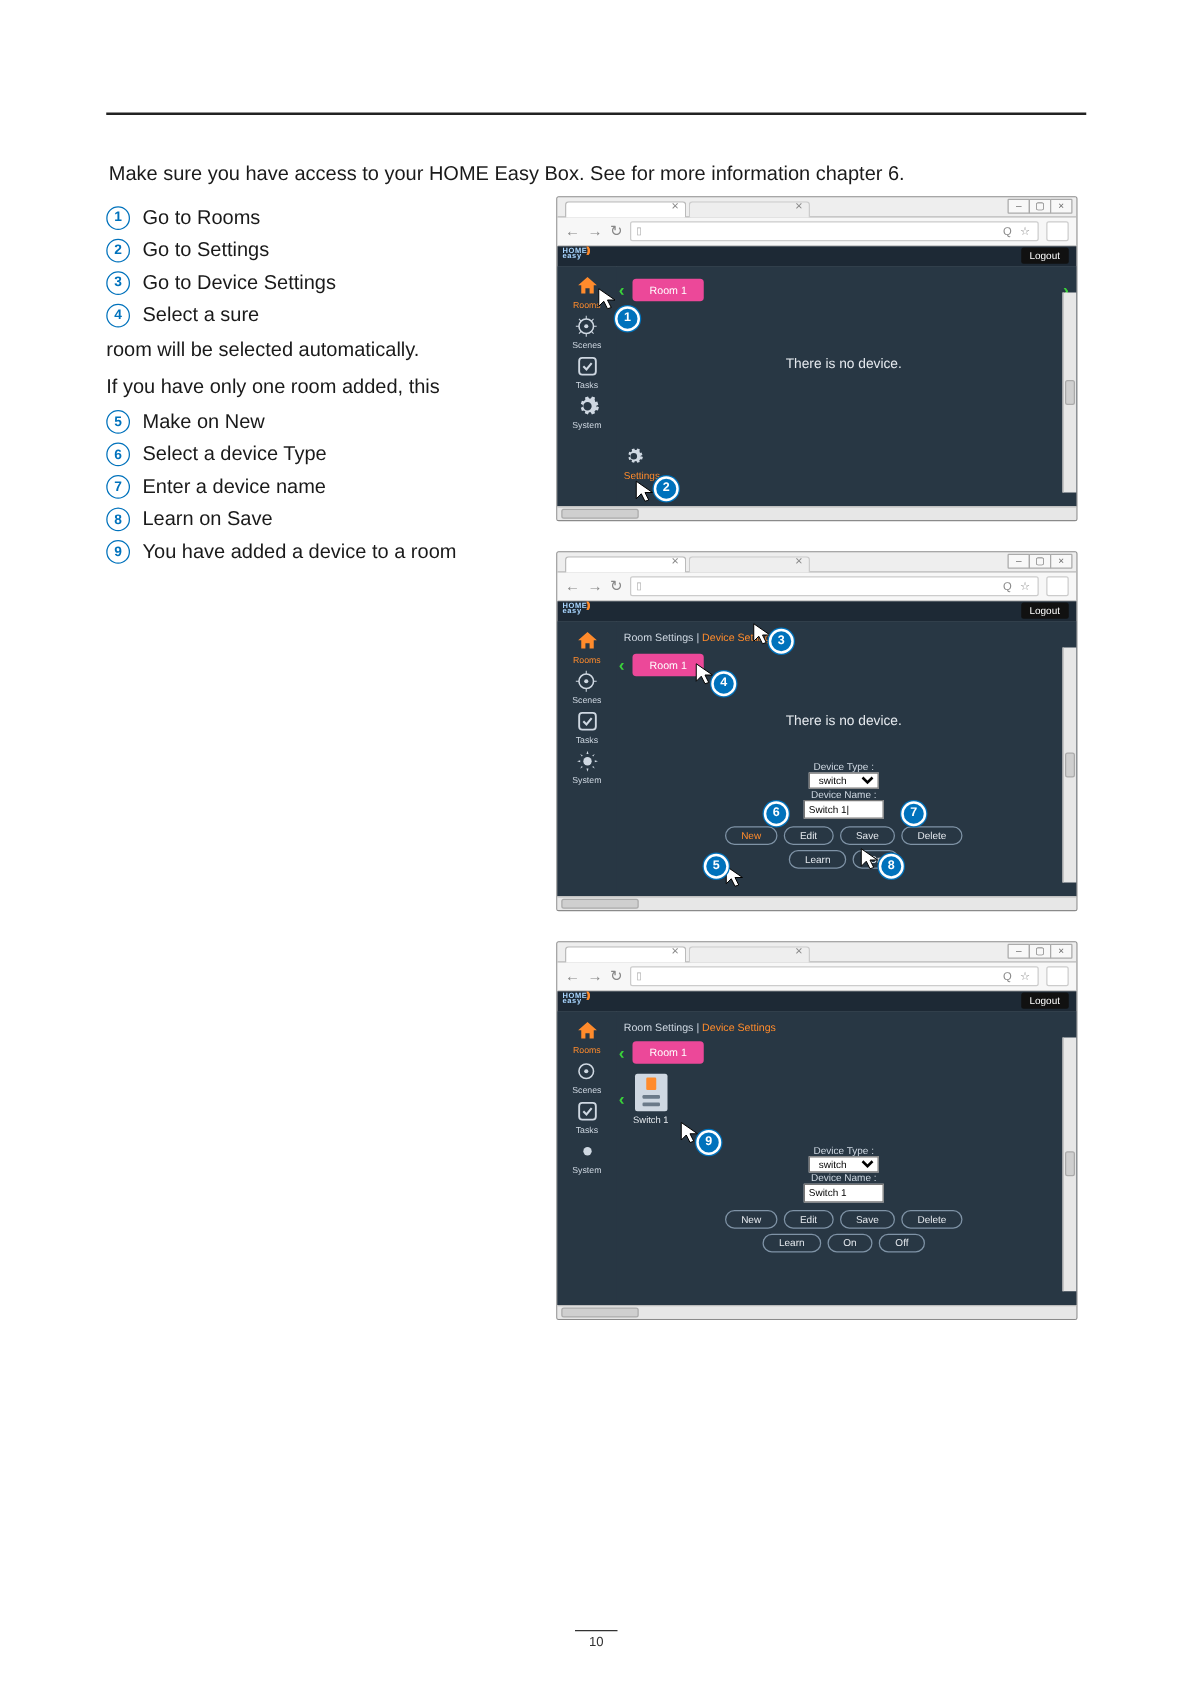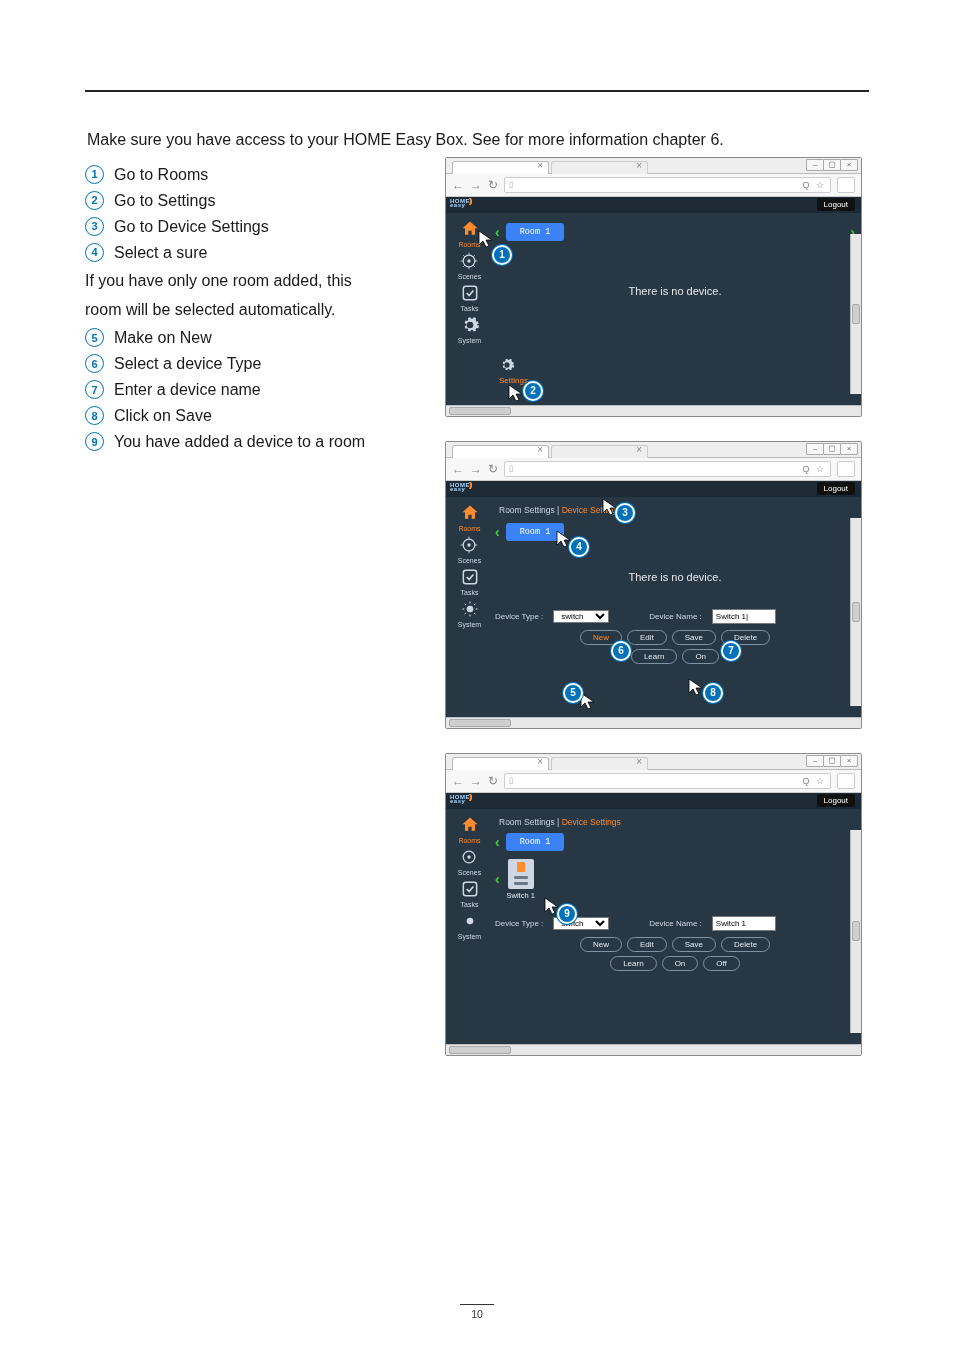--- a/index.html
+++ b/index.html
@@ -61,41 +61,41 @@
   .sb { width:47px; background:#283744; display:flex; flex-direction:column;
     align-items:center; padding-top:6px; gap:3px; }
   .sb .it { display:flex; flex-direction:column; align-items:center; color:#cfd8e2;
     font-size:7px; gap:2px; }
   .sb .it.active { color:#ff8b2c; }
   .sb .it svg { width:20px; height:20px; }
   .main { flex:1; background:#283744; position:relative; padding:6px 6px 6px 2px;
     color:#fff; }
   .row-sel { display:flex; align-items:center; gap:6px; margin:4px 0 6px 0;}
   .row-sel .ar { color:#3ad13a; font-size:14px; font-weight:700; }
-  .roomchip { background:#3b82f6; color:#fff; font-size:8.5px; padding:4px 14px;
-    border-radius:3px;font-family:Liberation Mono, monospace; }
+  .roomchip { background:#ec4899; color:#fff; font-size:8.5px; padding:4px 14px;
+    border-radius:3px; }
   .crumbs { font-size:8.5px; color:#cfd8e2; margin:2px 0 0 4px; }
   .crumbs .active { color:#ff8b2c; }
   .nodev { text-align:center; color:#e5e9ee; font-size:11px; }
   .gear-sm svg { width:16px; height:16px; }
   .setlabel { color:#ff8b2c; font-size:8px; }
   .scroll-r { position:absolute; right:0; top:37px; bottom:11px; width:10px;
     background:#e7e7e7; border-left:1px solid #bbb; }
   .scroll-r .thumb { position:absolute; left:1px; right:1px; top:50%; height:18px;
     transform:translateY(-50%); background:#cfcfcf; border:1px solid #aaa; border-radius:2px;}
   .scroll-b { height:10px; background:#e7e7e7; border-top:1px solid #bbb; position:relative;}
   .scroll-b .thumb { position:absolute; top:1px; bottom:1px; left:3px; width:60px;
     background:#cfcfcf; border:1px solid #aaa; border-radius:2px;}
   .callout { position:absolute; width:16px; height:16px; border-radius:50%;
     background:#0072bc; color:#fff; font-size:10px; font-weight:700;
     display:flex; align-items:center; justify-content:center; border:2px solid #fff;
     box-shadow:0 0 0 1px #0072bc; z-index:5;}
   .ptr { position:absolute; z-index:4; }
-  .formrow { display:flex; align-items:center; gap:10px; justify-content:flex-start;
-    font-size:8px; color:#cfd8e2; }
+  .formrow { display:flex; align-items:center; gap:0; justify-content:center;
+    font-size:8px; color:#cfd8e2;flex-direction:column; }
   .formrow input, .formrow select { height:13px; background:#fff; border:1px solid #777;
     font-size:8px; padding:0 3px; }
   .formrow select { width:56px; }
   .formrow input { width:56px; }
   .btnrow { display:flex; gap:5px; justify-content:center; margin-top:6px; }
   .pill { border:1px solid #7f93a6; color:#e5e9ee; background:#283744;
     font-size:8px; padding:2px 12px; border-radius:9px; }
   .pill.hl { color:#ff8b2c; }
   .device-tile { width:30px; display:flex; flex-direction:column; align-items:center;
     gap:2px; }
@@ -132,37 +132,37 @@
             <span class="txt">Go to Settings</span>
           </div>
         <div class="step">
             <span class="circ">3</span>
             <span class="txt">Go to Device Settings</span>
           </div>
         <div class="step">
             <span class="circ">4</span>
             <span class="txt">Select a sure</span>
           </div>
+        <div class="note">room will be selected automatically.</div>
         <div class="note">If you have only one room added, this</div>
-        <div class="note">room will be selected automatically.</div>
         <div class="step">
             <span class="circ">5</span>
             <span class="txt">Make on New</span>
           </div>
         <div class="step">
             <span class="circ">6</span>
             <span class="txt">Select a device Type</span>
           </div>
         <div class="step">
             <span class="circ">7</span>
             <span class="txt">Enter a device name</span>
           </div>
         <div class="step">
             <span class="circ">8</span>
-            <span class="txt">Click on Save</span>
+            <span class="txt">Learn on Save</span>
           </div>
         <div class="step">
             <span class="circ">9</span>
             <span class="txt">You have added a device to a room</span>
           </div>
       </div>
     </div>
 
     <div class="right">
 

